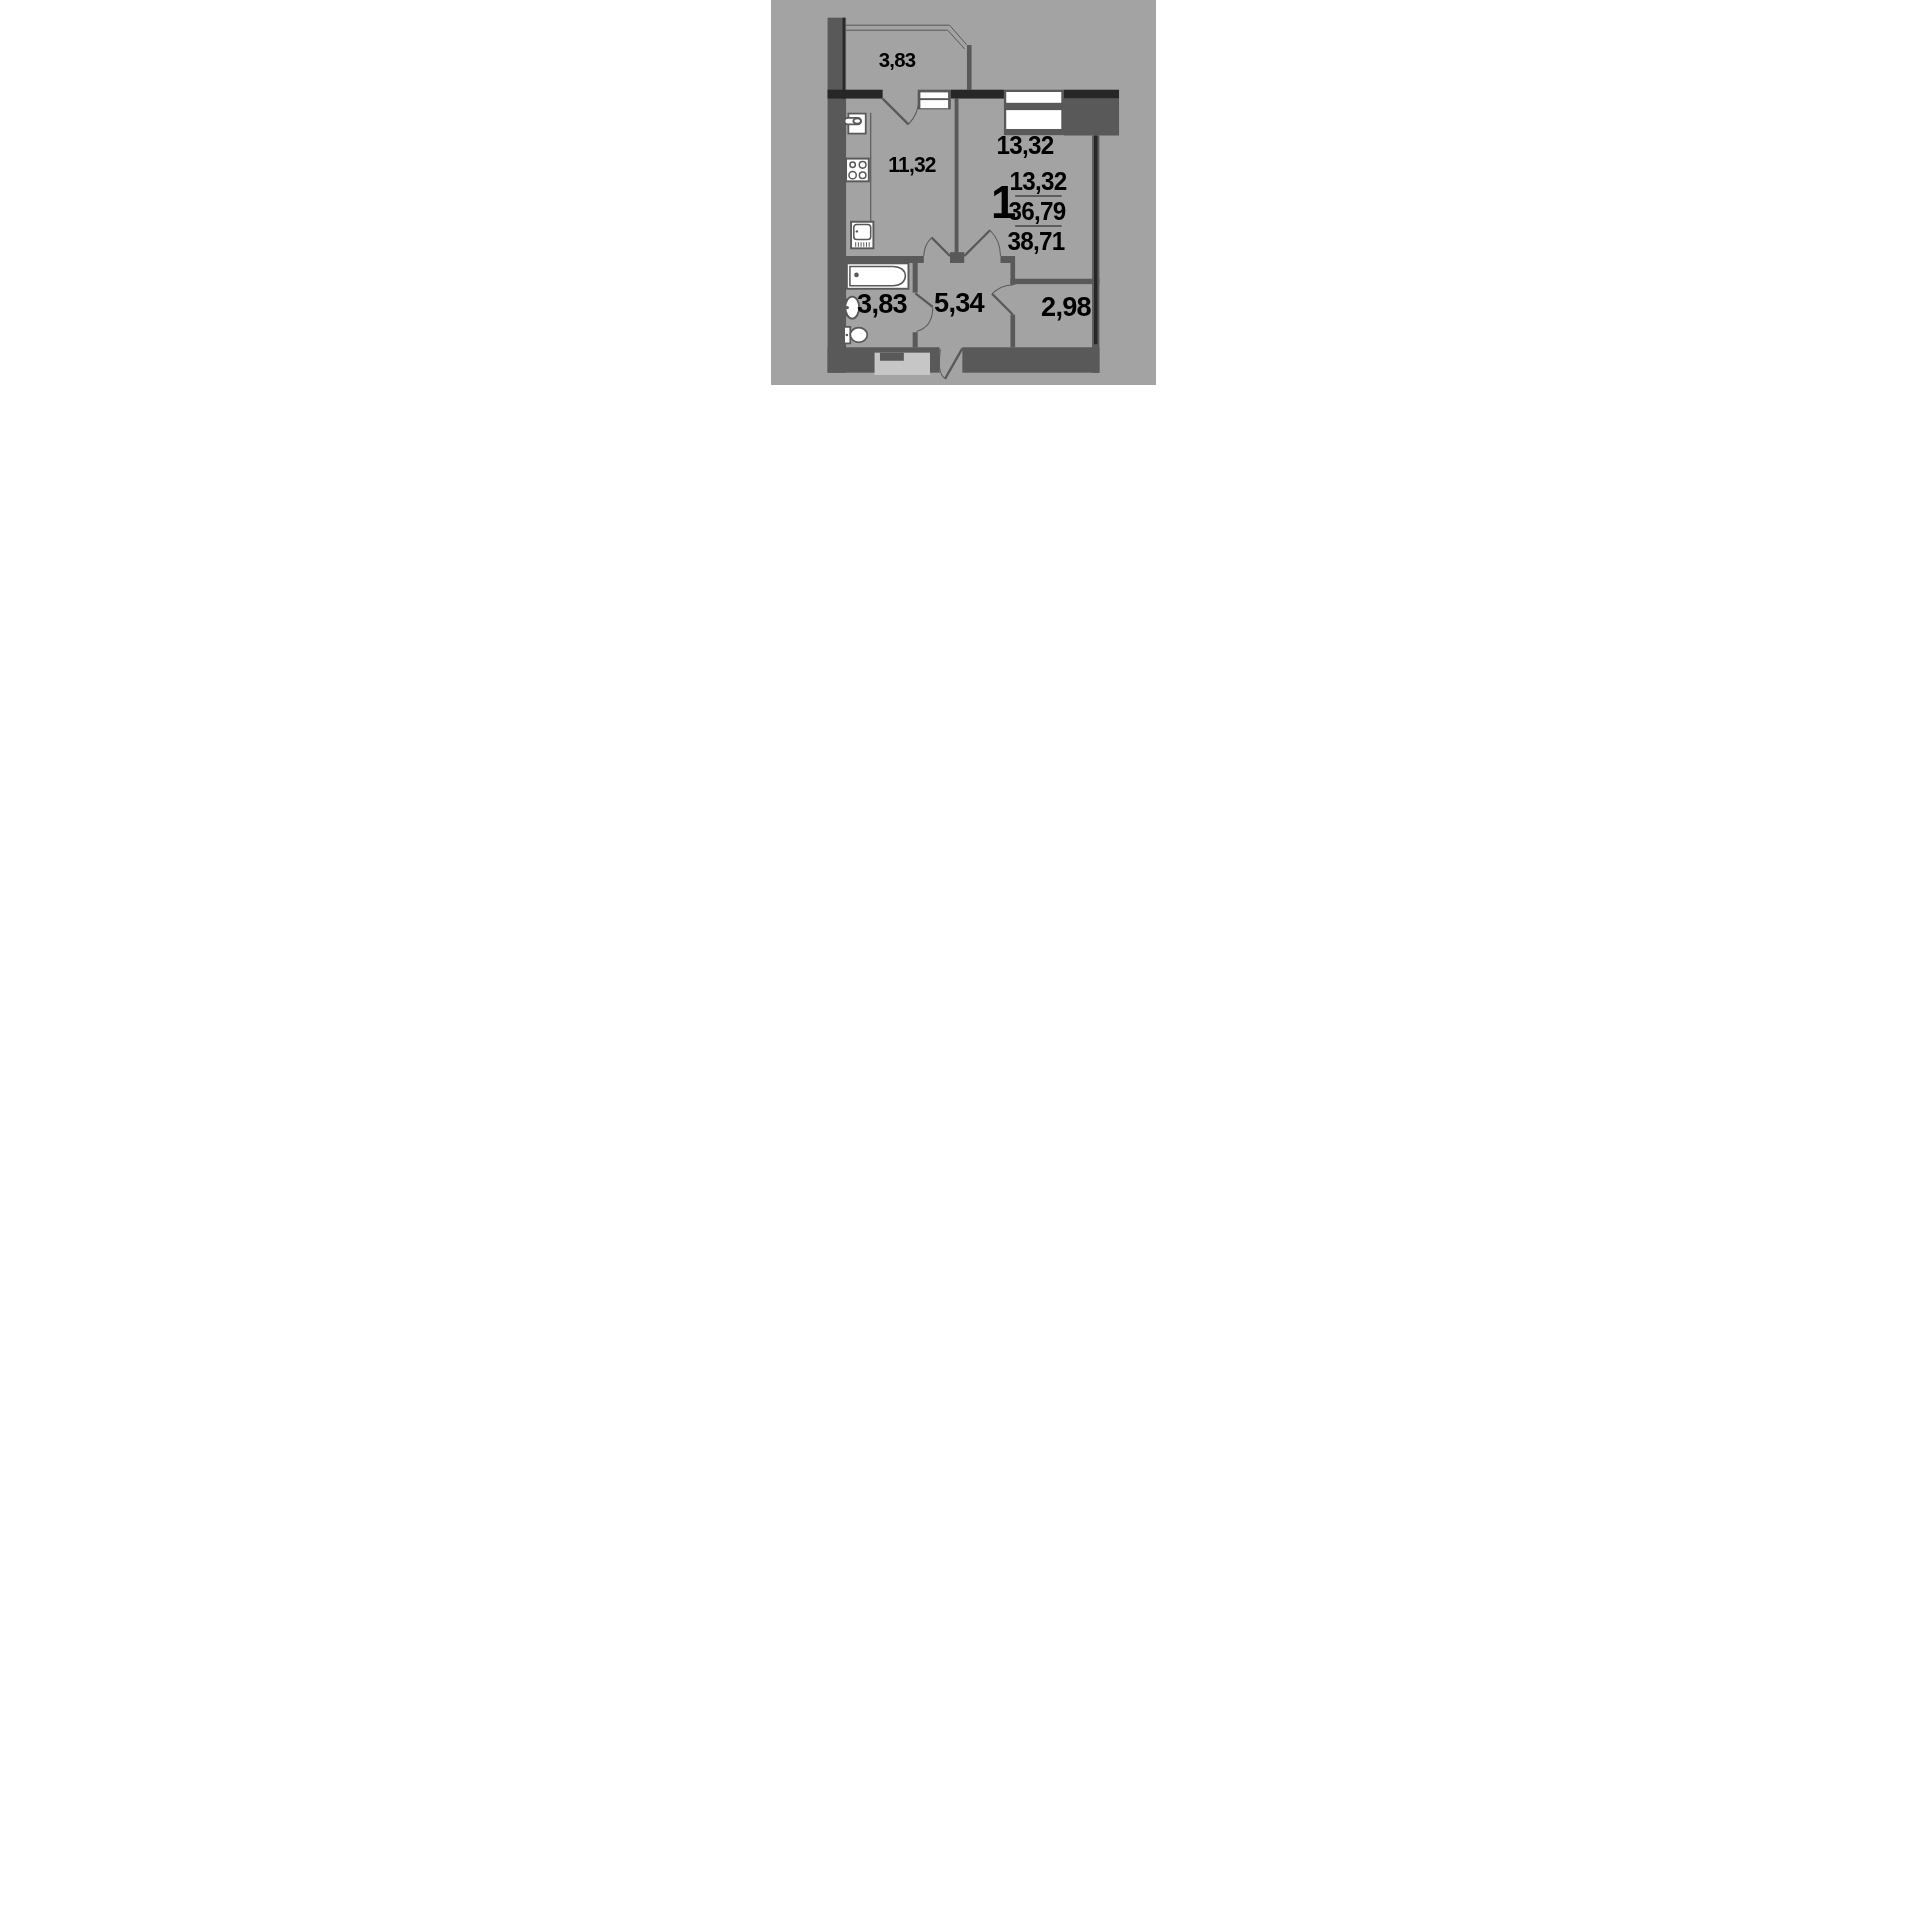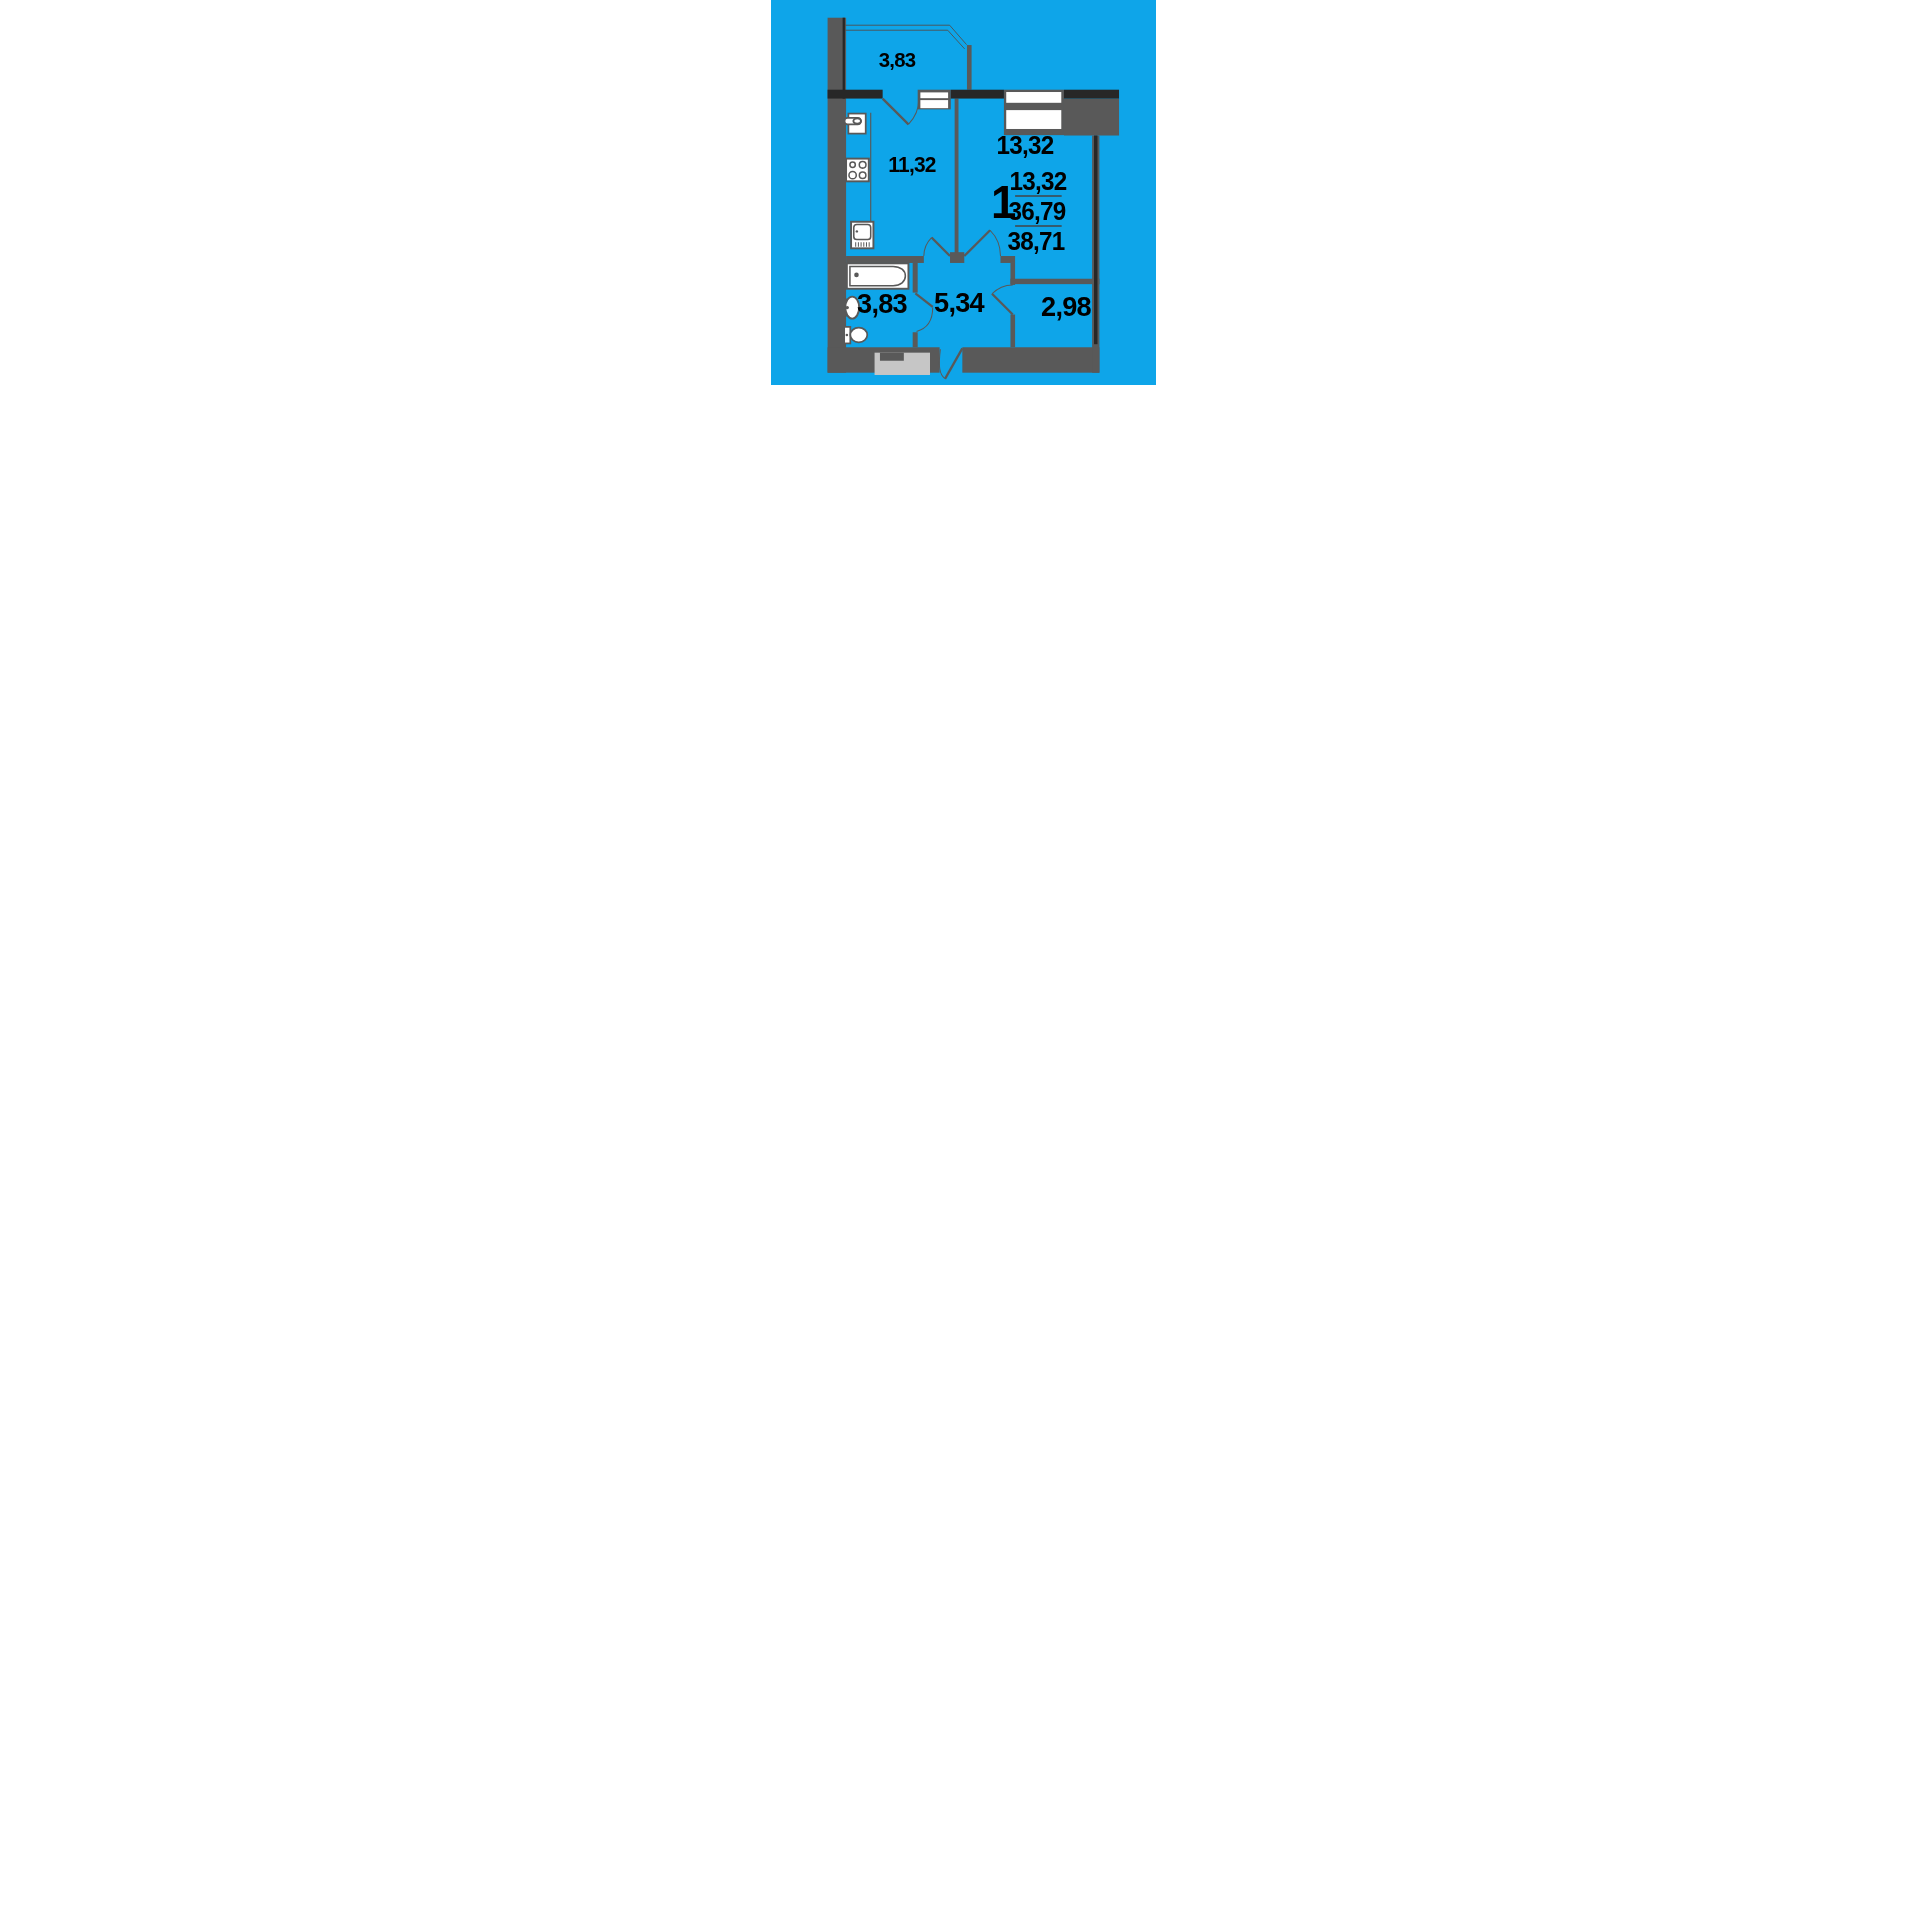--- a/index.html
+++ b/index.html
@@ -1,21 +1,21 @@
 <!DOCTYPE html>
 <html style="font-size:6.2px"><head>
 <meta charset="utf-8">
 <style>
   html,body{margin:0;padding:0;background:#ffffff;}
   body{font-family:"Liberation Sans", sans-serif;}
   .stage{
     position:relative;
     width:385px;height:385px;
     margin:0 auto;
-    background:#0ea5e9;
+    background:#a3a3a3;
     overflow:hidden;
   }
   .stage svg{position:absolute;left:0;top:0;width:100%;height:100%;}
   .lbl{
     position:absolute;
     transform:translate(-50%,-54%) scaleX(.97);
     color:#000;
     font-weight:bold;
     white-space:nowrap;
     letter-spacing:-0.8px;

